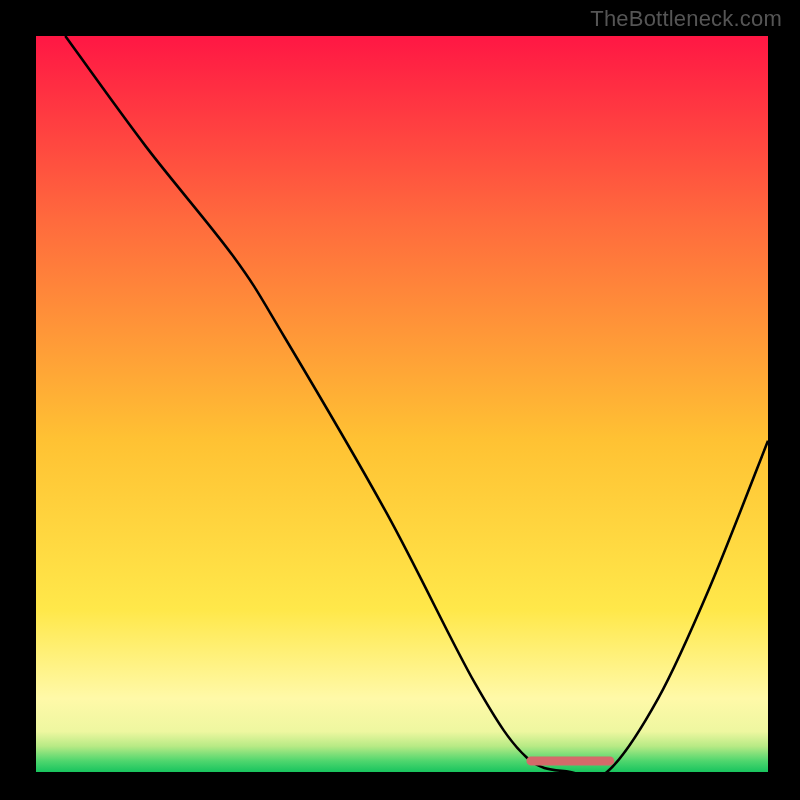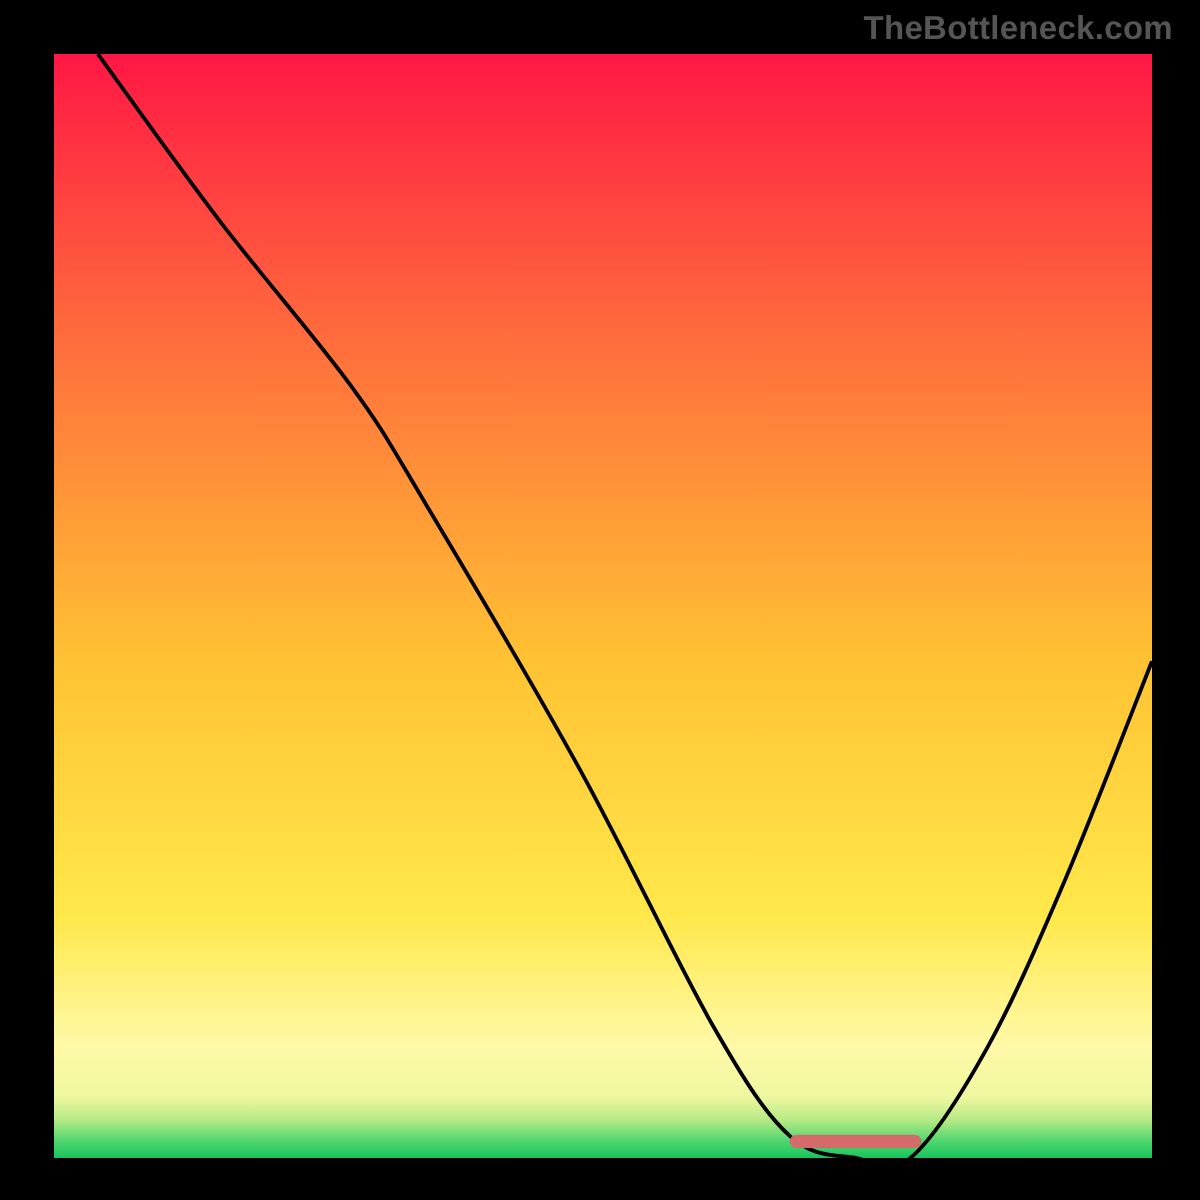--- a/index.html
+++ b/index.html
@@ -10,21 +10,21 @@
     background: #000;
     position: relative;
     font-family: Arial, sans-serif;
   }
   .watermark {
     position: absolute;
     top: 6px;
     right: 18px;
     color: #555;
     font-size: 22px;
-    font-weight: 700;
+    font-weight: 400;
     letter-spacing: 0.2px;
   }
   .plot {
     position: absolute;
     
     left: 22px;
     top: 28px;
     width: 758px;
     height: 758px;
     background: #000;

